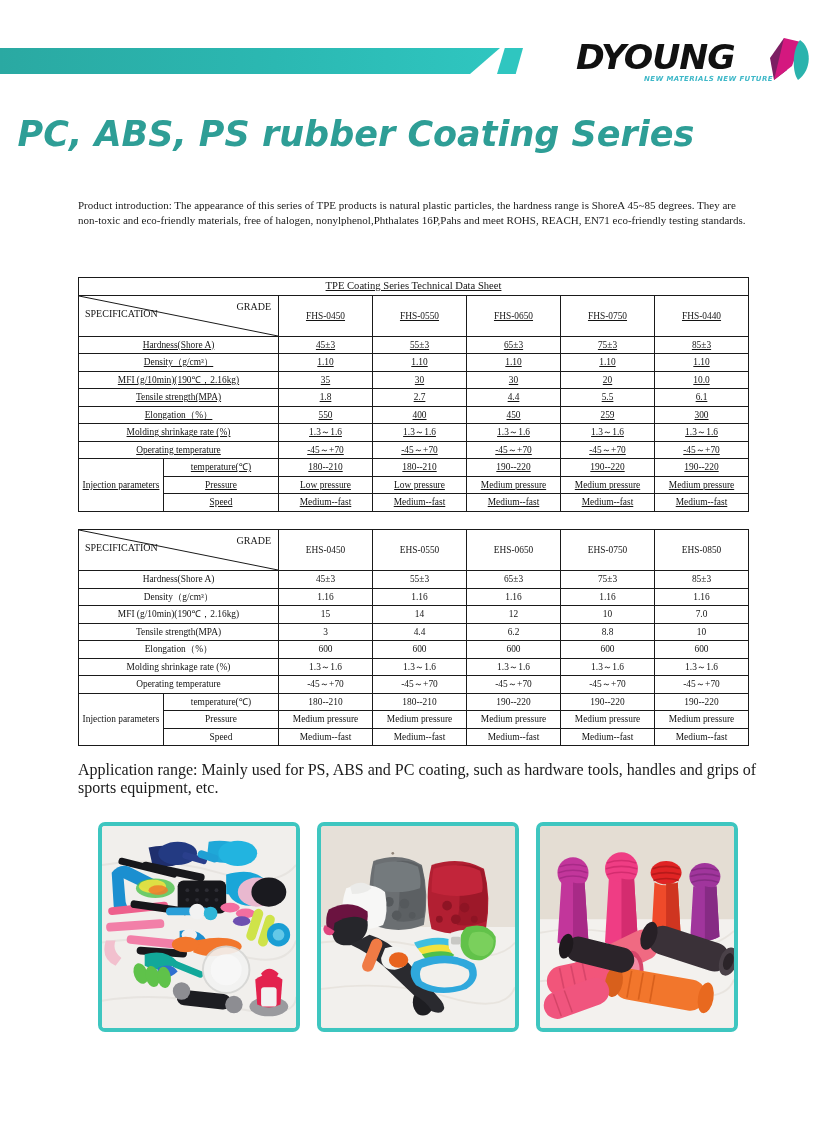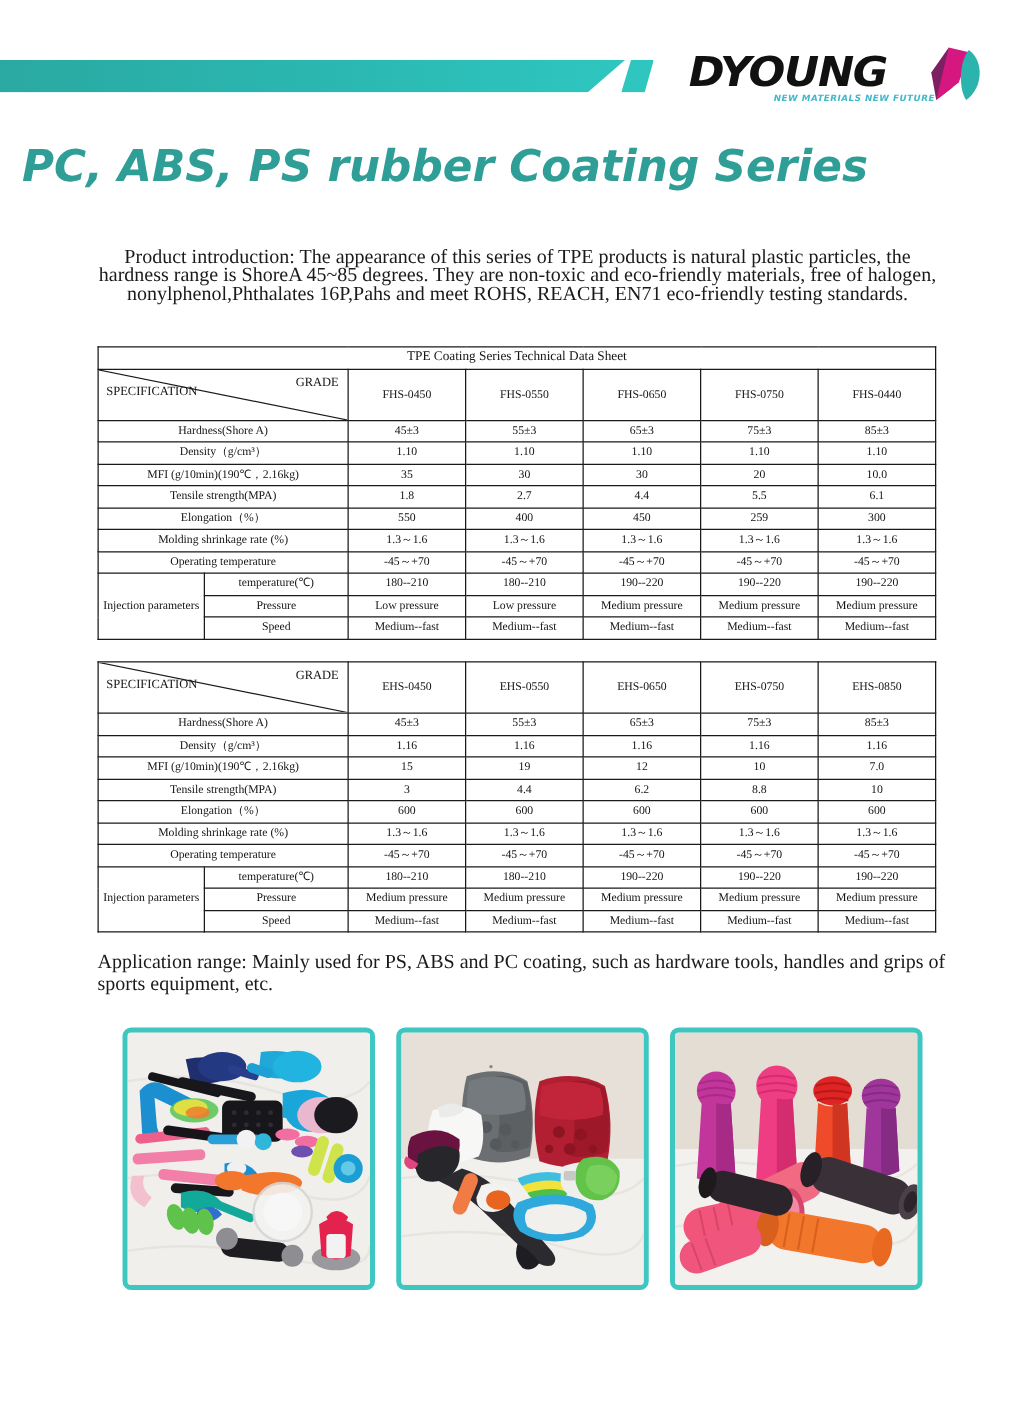--- a/index.html
+++ b/index.html
@@ -37,21 +37,21 @@
     left: 497px;
     width: 26px;
     height: 26px;
     background: #2fc6c0;
     clip-path: polygon(30% 0, 100% 0, 72% 100%, 0 100%);
   }
 
   .logo-wrap {
     position: absolute;
     top: 36px;
-    left: 551px;
+    left: 576px;
     width: 252px;
     height: 52px;
   }
   .logo-text {
     position: absolute;
     left: 0;
     top: 2px;
     font-family: "DejaVu Sans", sans-serif;
     font-size: 33px;
     font-weight: bold;
@@ -95,45 +95,45 @@
     color: #2e9e96;
     letter-spacing: 0px;
   }
 
   
   .intro {
     position: absolute;
     top: 198px;
     left: 78px;
     width: 672px;
-    font-size: 16px;
+    font-size: 11px;
     line-height: 15px;
     color: #1a1a1a;
-    text-align: center;
+    text-align: left;
   }
 
   
   table.spec {
     position: absolute;
     left: 78px;
     width: 670px;
     border-collapse: collapse;
     table-layout: fixed;
     font-size: 9.4px;
     color: #141414;
   }
   table.spec td {
     border: 1px solid #1a1a1a;
     text-align: center;
     vertical-align: middle;
     padding: 0;
     height: 16.5px;
     line-height: 12px;
   }
-  #table-one { top: 277px; }
+  #table-one { top: 277px; text-decoration: underline; }
   #table-two { top: 529px; }
 
   .title-row td {
     height: 33px;
     font-size: 10.6px;
   }
 
   
   .diag-cell {
     position: relative;
@@ -368,21 +368,21 @@
         <td colspan="2" class="rowhead">Density（g/cm³）</td>
         <td>1.16</td>
         <td>1.16</td>
         <td>1.16</td>
         <td>1.16</td>
         <td>1.16</td>
       </tr>
       <tr>
         <td colspan="2" class="rowhead">MFI (g/10min)(190℃，2.16kg)</td>
         <td>15</td>
-        <td>19</td>
+        <td>14</td>
         <td>12</td>
         <td>10</td>
         <td>7.0</td>
       </tr>
       <tr>
         <td colspan="2" class="rowhead">Tensile strength(MPA)</td>
         <td>3</td>
         <td>4.4</td>
         <td>6.2</td>
         <td>8.8</td>

